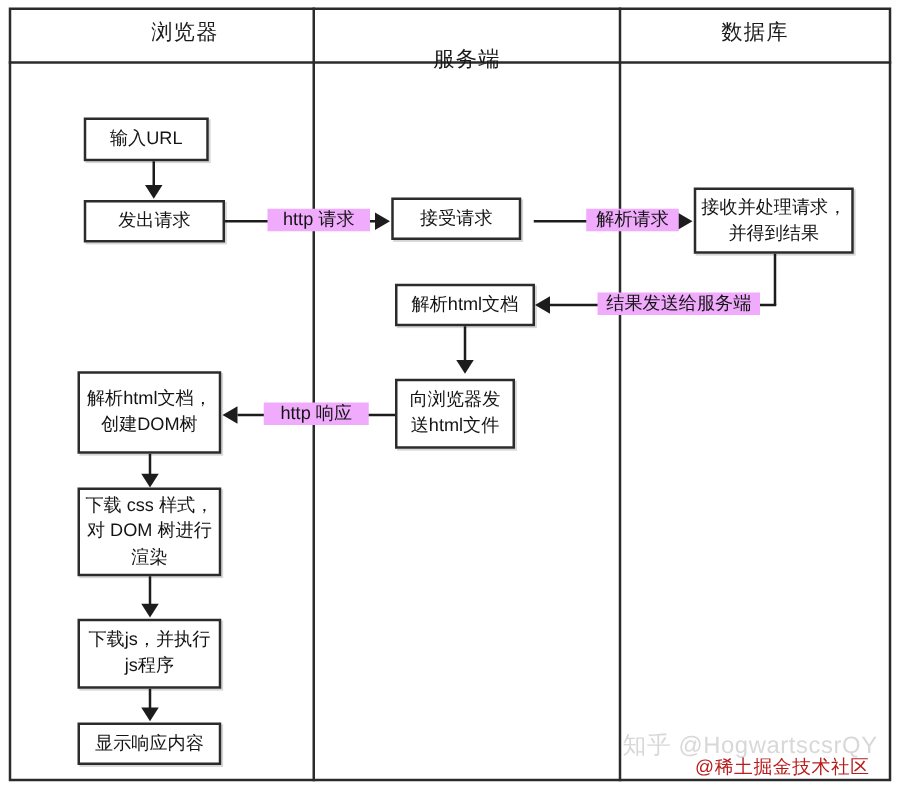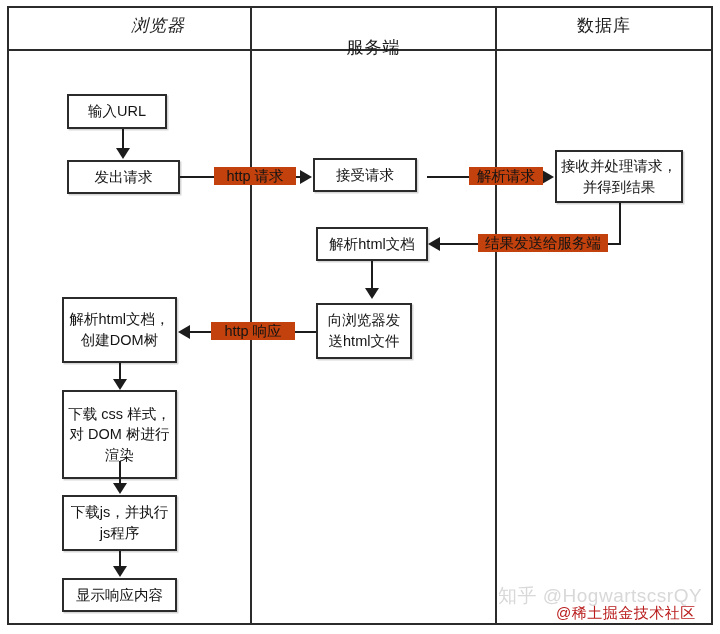--- a/index.html
+++ b/index.html
@@ -50,21 +50,21 @@
   .lane-title {
     position: absolute;
     top: 13px;
     height: 26px;
     line-height: 26px;
     text-align: center;
     font-size: 17px;
     color: #1a1a1a;
     letter-spacing: 1px;
   }
-  .lane-title.t1 { left: 20px;   width: 276px; font-style: italic; }
+  .lane-title.t1 { left: 10px;   width: 276px; }
   .lane-title.t2 { left: 252px; width: 243px; margin-top: 22px; }
   .lane-title.t3 { left: 497px; width: 214px; }
 
   
   .node {
     position: absolute;
     border: 2px solid #2b2b2b;
     background: #ffffff;
     box-sizing: border-box;
     display: flex;
@@ -106,21 +106,21 @@
   .arrow-left {
     position: absolute;
     width: 0; height: 0;
     border-top: 7px solid transparent;
     border-bottom: 7px solid transparent;
     border-right: 12px solid #1c1c1c;
   }
 
   .edge-label {
     position: absolute;
-    background: #c2410c;
+    background: #f0abfc;
     font-size: 14.5px;
     color: #141414;
     line-height: 18px;
     height: 18px;
     white-space: nowrap;
     padding: 0 2px;
     text-align: center;
   }
 
   
@@ -166,21 +166,21 @@
 
   <div class="hline" style="left:180px; top:176px; width:121px;"></div>
   <div class="arrow-right" style="left:300px; top:170px;"></div>
   <div class="edge-label" style="left:214px; top:167px; width:78px;">http 请求</div>
 
   <div class="node" style="left:62px; top:297px; width:115px; height:66px;">解析html文档，创建DOM树</div>
 
   <div class="vline" style="left:119px; top:363px; height:17px;"></div>
   <div class="arrow-down" style="left:113px; top:379px;"></div>
 
-  <div class="node" style="left:62px; top:390px; width:115px; height:89px;">下载 css 样式，对 DOM 树进行渲染</div>
+  <div class="node" style="left:62px; top:390px; width:115px; height:71px;">下载 css 样式，对 DOM 树进行渲染</div>
 
   <div class="vline" style="left:119px; top:461px; height:23px;"></div>
   <div class="arrow-down" style="left:113px; top:483px;"></div>
 
   <div class="node" style="left:62px; top:495px; width:115px; height:56px;">下载js，并执行js程序</div>
 
   <div class="vline" style="left:119px; top:551px; height:16px;"></div>
   <div class="arrow-down" style="left:113px; top:566px;"></div>
 
   <div class="node" style="left:62px; top:578px; width:115px; height:34px;">显示响应内容</div>

